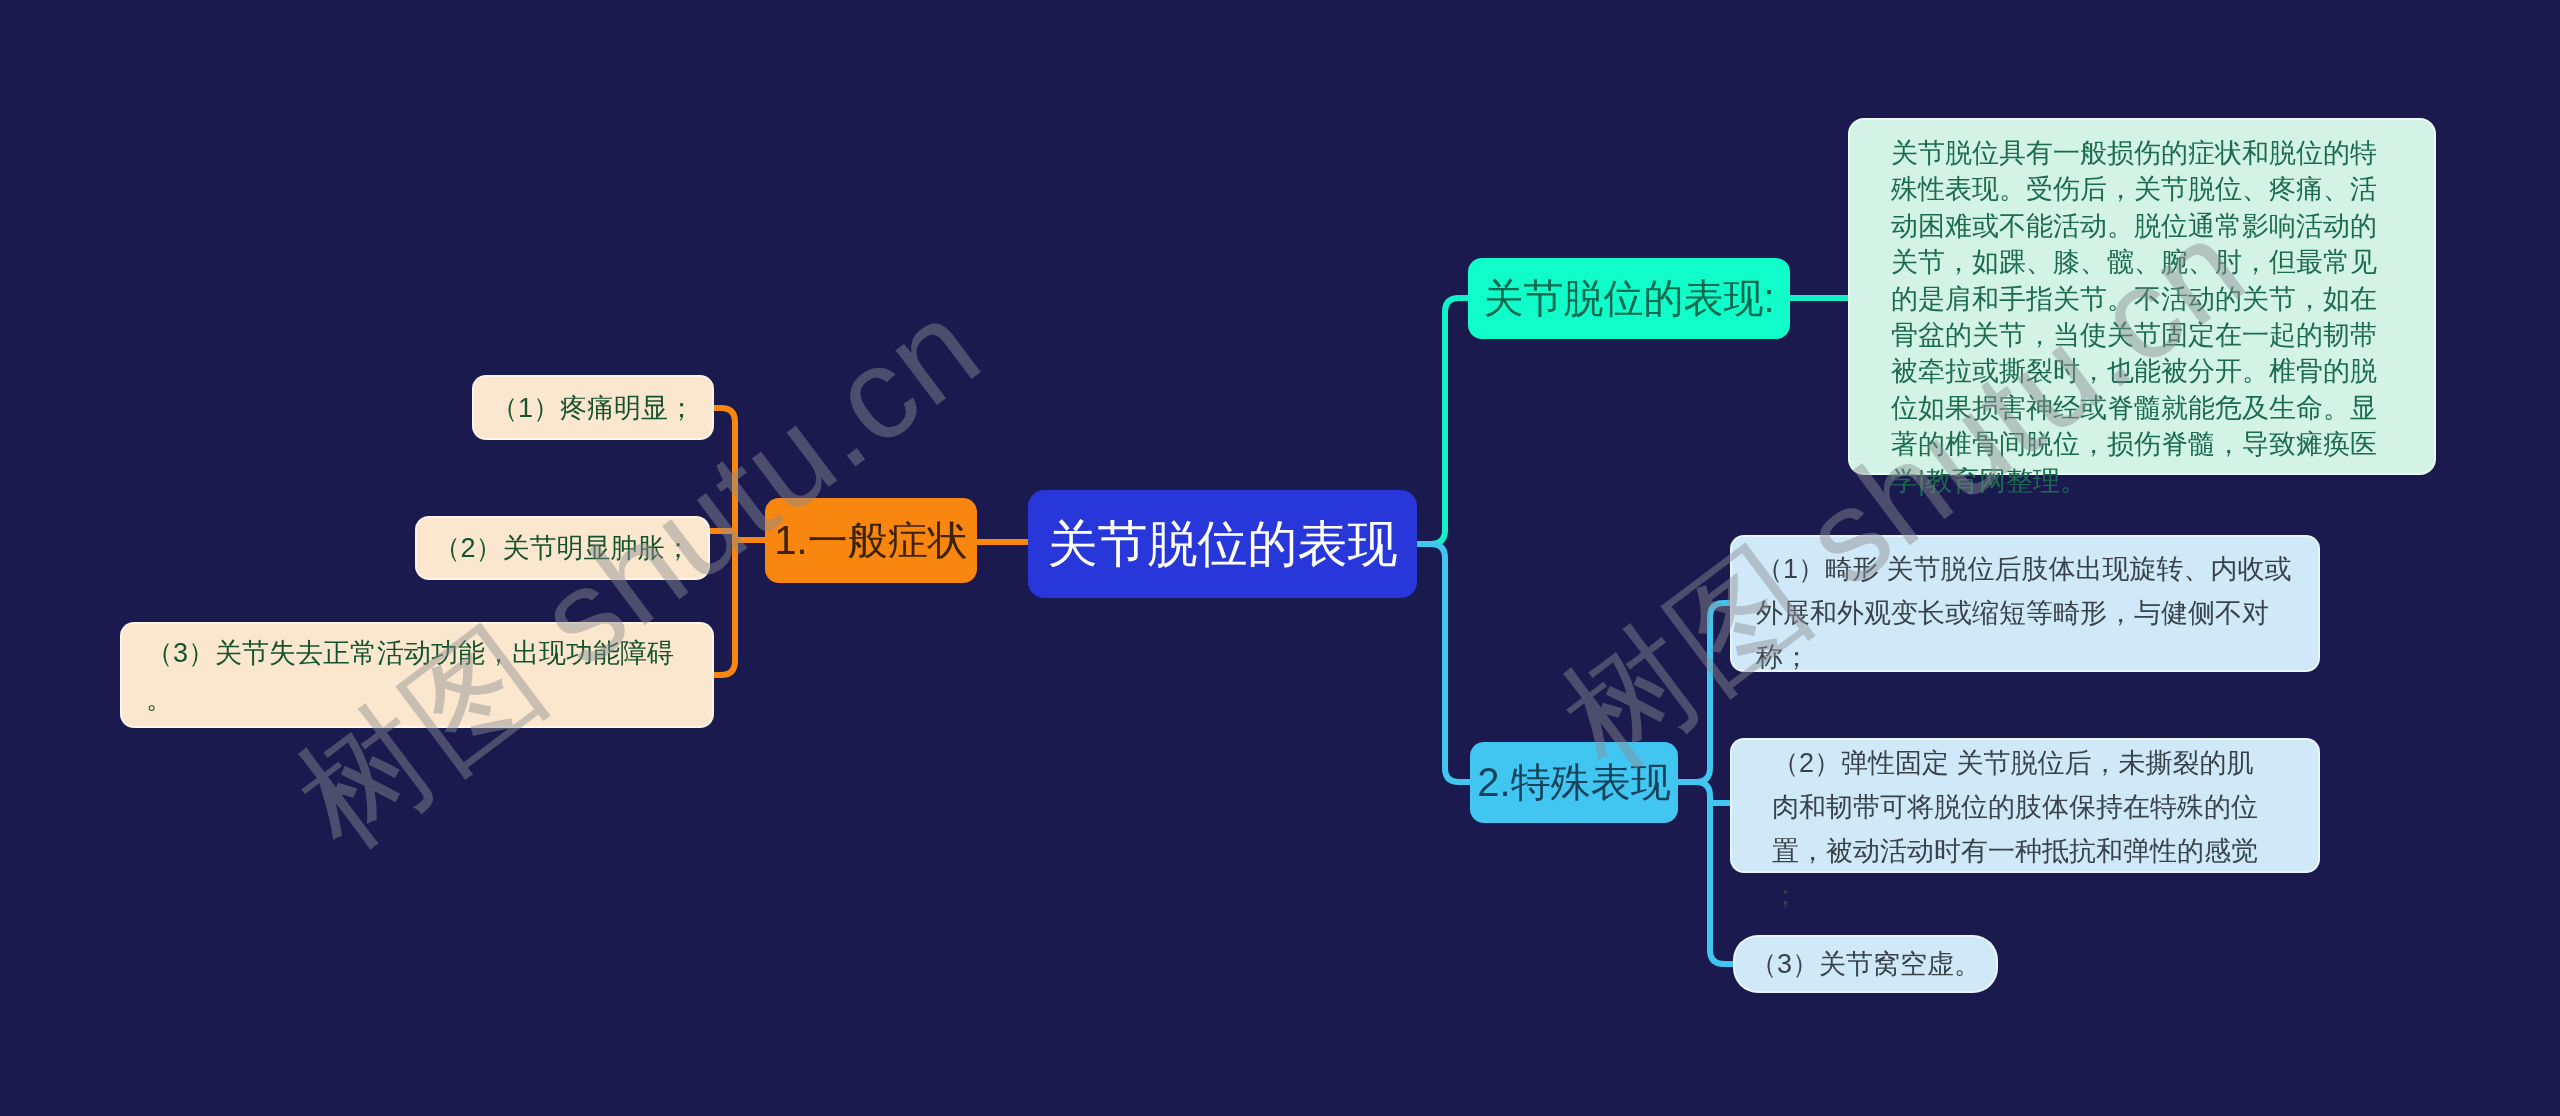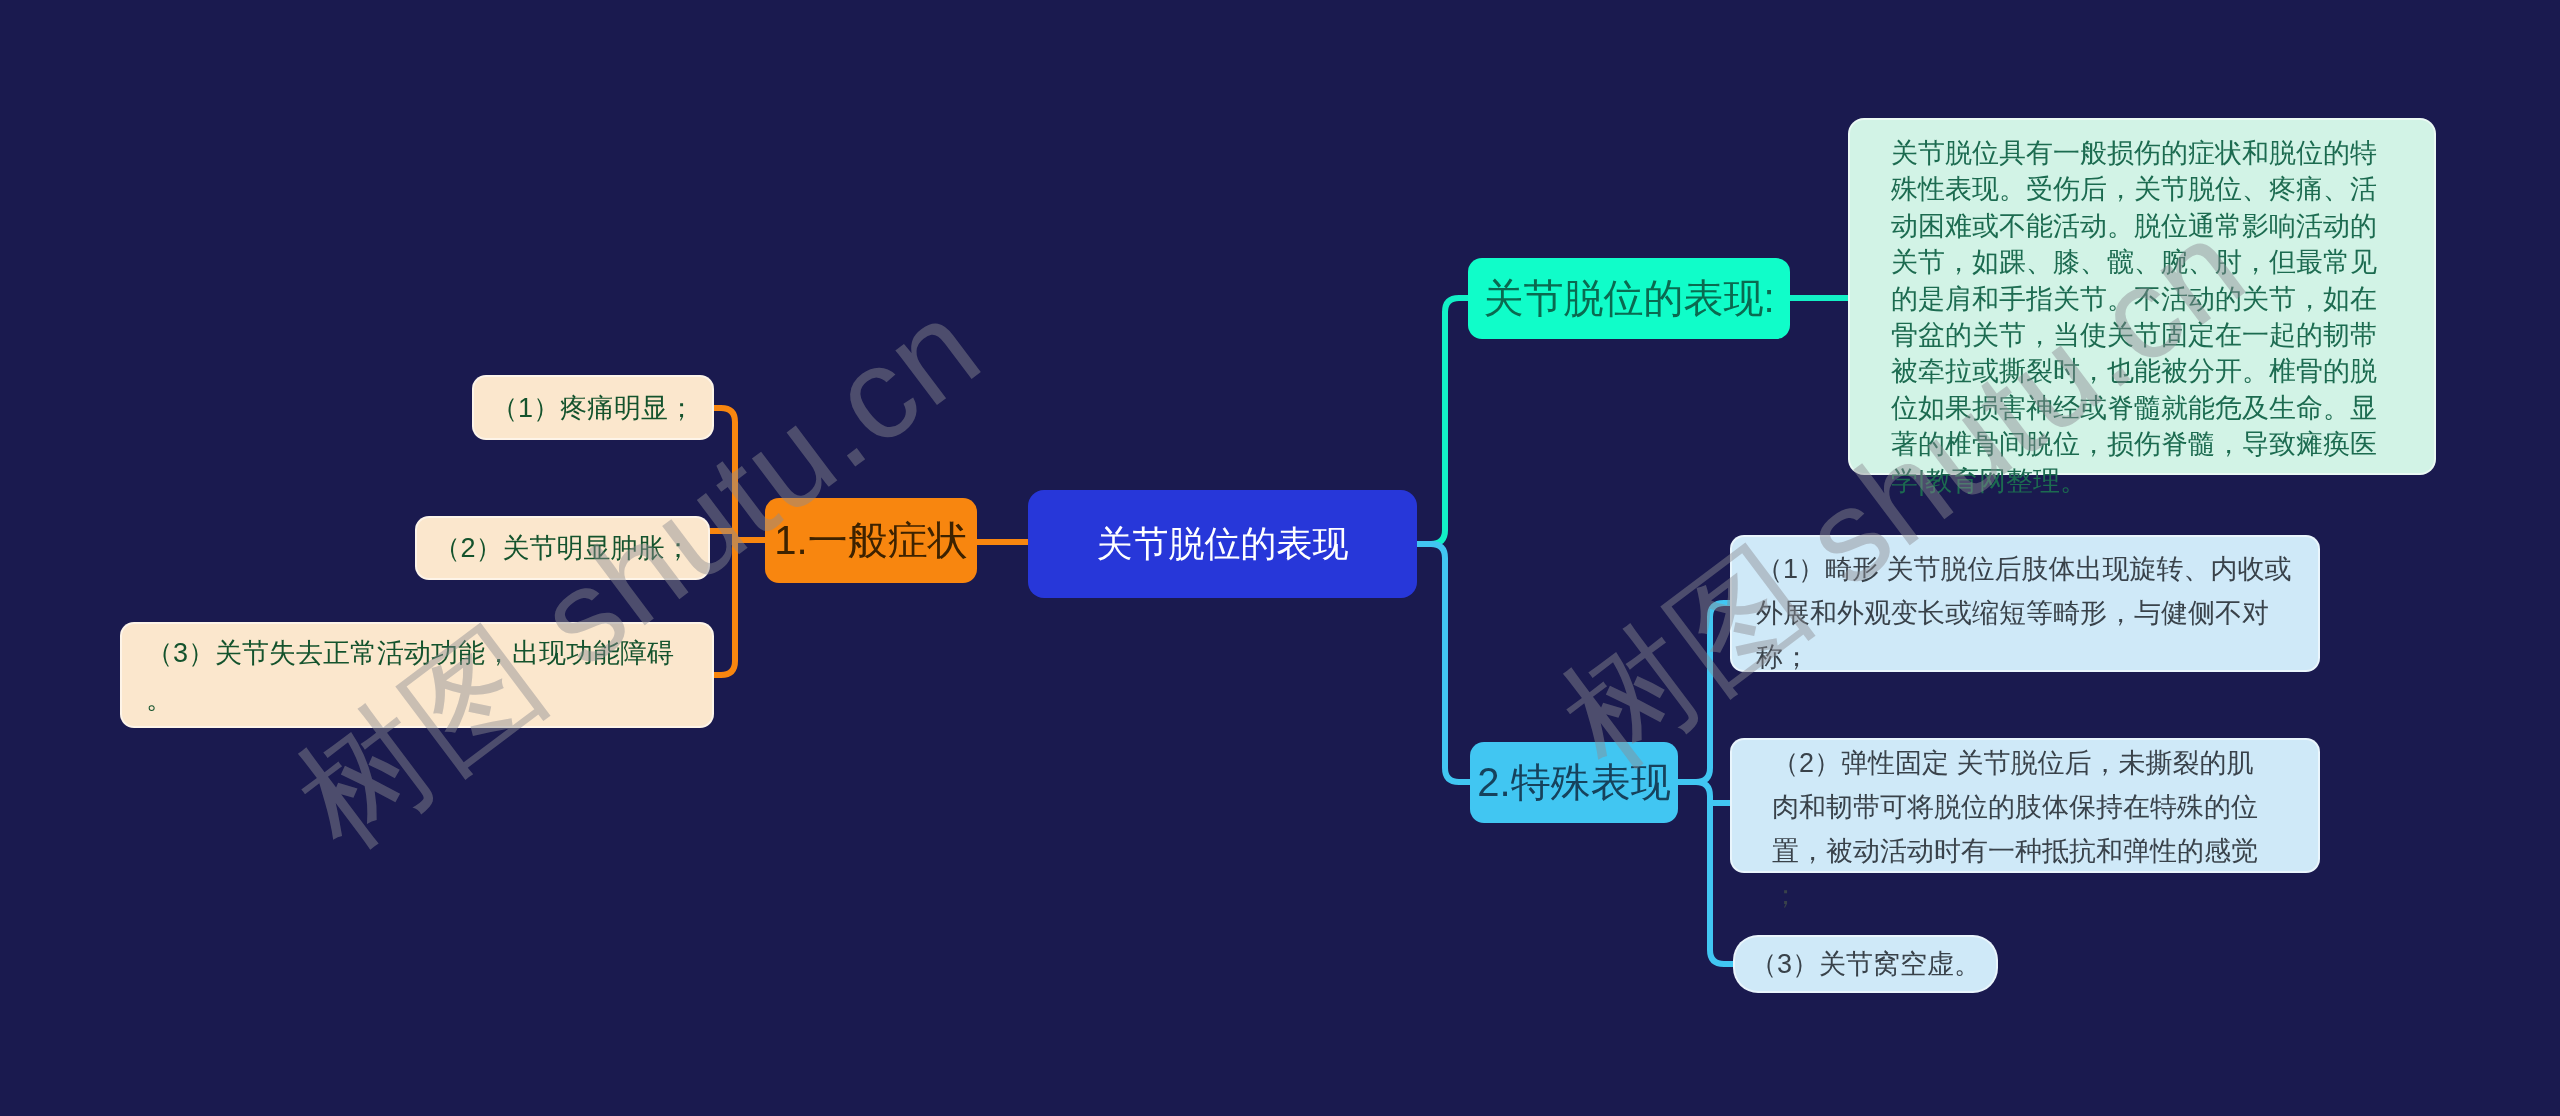--- a/index.html
+++ b/index.html
@@ -30,21 +30,21 @@
     box-sizing: border-box;
     line-break: anywhere;
     word-break: break-all;
   }
   
   .root-node {
     left: 1028px; top: 490px; width: 389px; height: 108px;
     background: #2737d9;
     border-radius: 16px;
     color: #ffffff;
-    font-size: 36px;
+    font-size: 50px;
   }
   
   .branch-node { border-radius: 14px; font-size: 40px; }
   .node-general {
     left: 765px; top: 498px; width: 212px; height: 85px;
     background: #f8860f;
     color: #3d2200;
   }
   .node-performance {
     left: 1468px; top: 258px; width: 322px; height: 81px;

